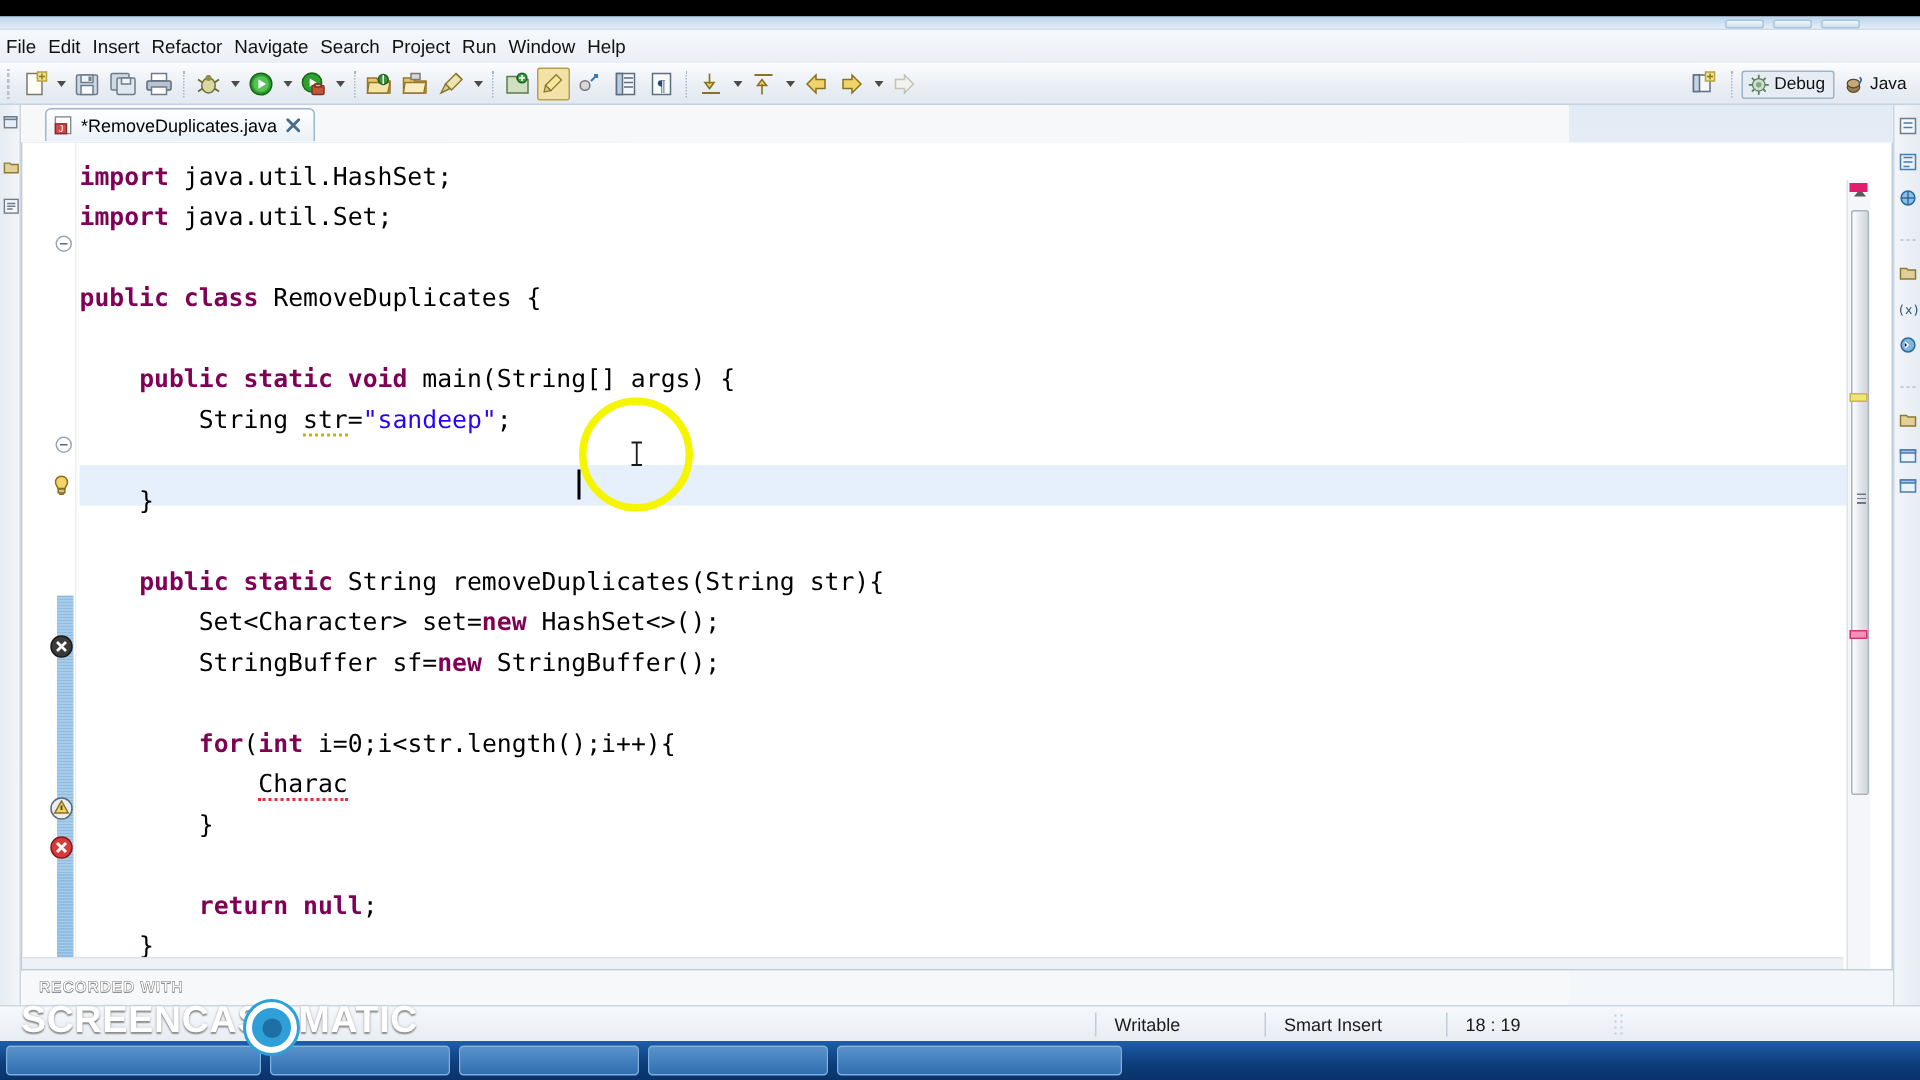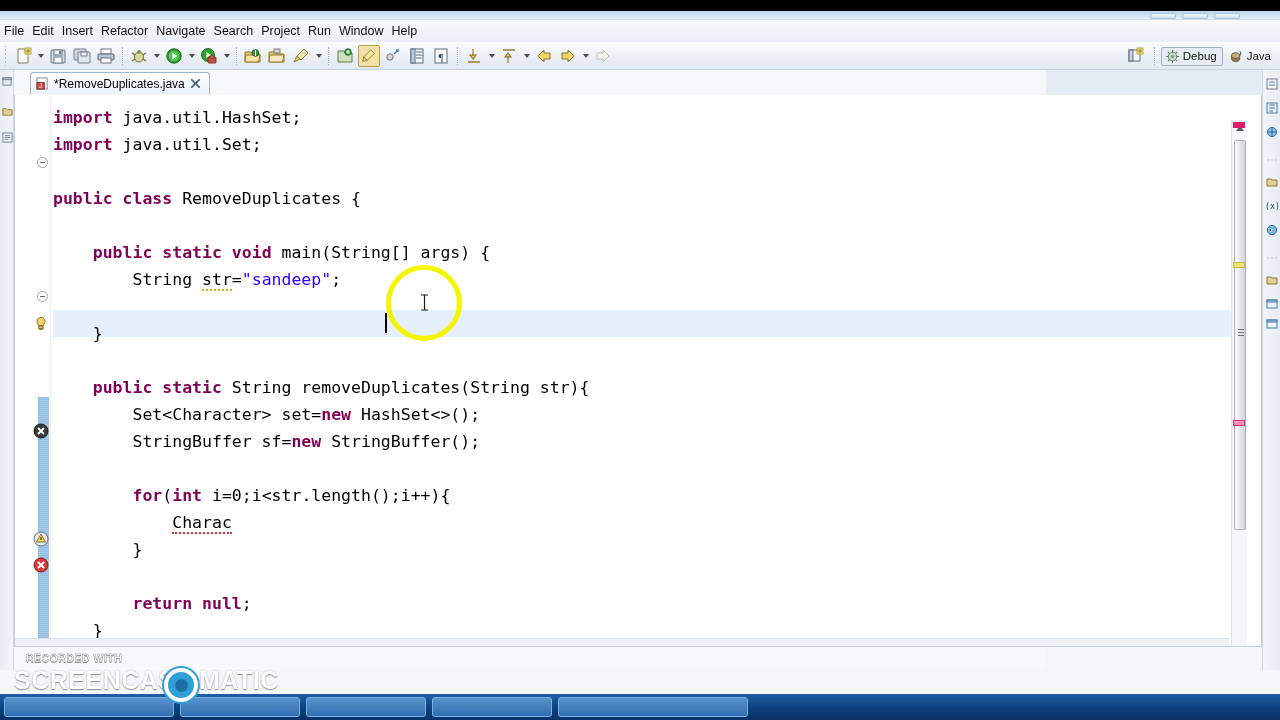--- a/index.html
+++ b/index.html
@@ -663,20 +663,36 @@
     </div>
   </div>
 
   <div class="cursor-ring" style="left:386px; top:265px; width:76px; height:76px;"></div>
   <div class="ibeam" style="left:420px; top:294px;">
     <svg width="9" height="17" viewBox="0 0 9 17">
       <path d="M1 1h7M4.5 1v15M1 16h7" stroke="#1a1a1a" stroke-width="1.2" fill="none"></path>
     </svg>
   </div>
 
+  <div class="statusbar">
+    <div style="width:730px"></div>
+    <div class="sb-div"></div>
+    <div class="sb-cell" style="width:112px">
+      <span>Writable</span>
+    </div>
+    <div class="sb-div"></div>
+    <div class="sb-cell" style="width:120px">
+      <span>Smart Insert</span>
+    </div>
+    <div class="sb-div"></div>
+    <div class="sb-cell" style="width:110px">
+      <span>18 : 19</span>
+    </div>
+    <div class="sb-grip"></div>
+  </div>
 
   <div class="taskbar">
     <div class="tb-tile" style="left:4px;width:170px;"></div>
     <div class="tb-tile" style="left:180px;width:120px;"></div>
     <div class="tb-tile" style="left:306px;width:120px;"></div>
     <div class="tb-tile" style="left:432px;width:120px;"></div>
     <div class="tb-tile" style="left:558px;width:190px;"></div>
   </div>
 
   <div class="watermark">

